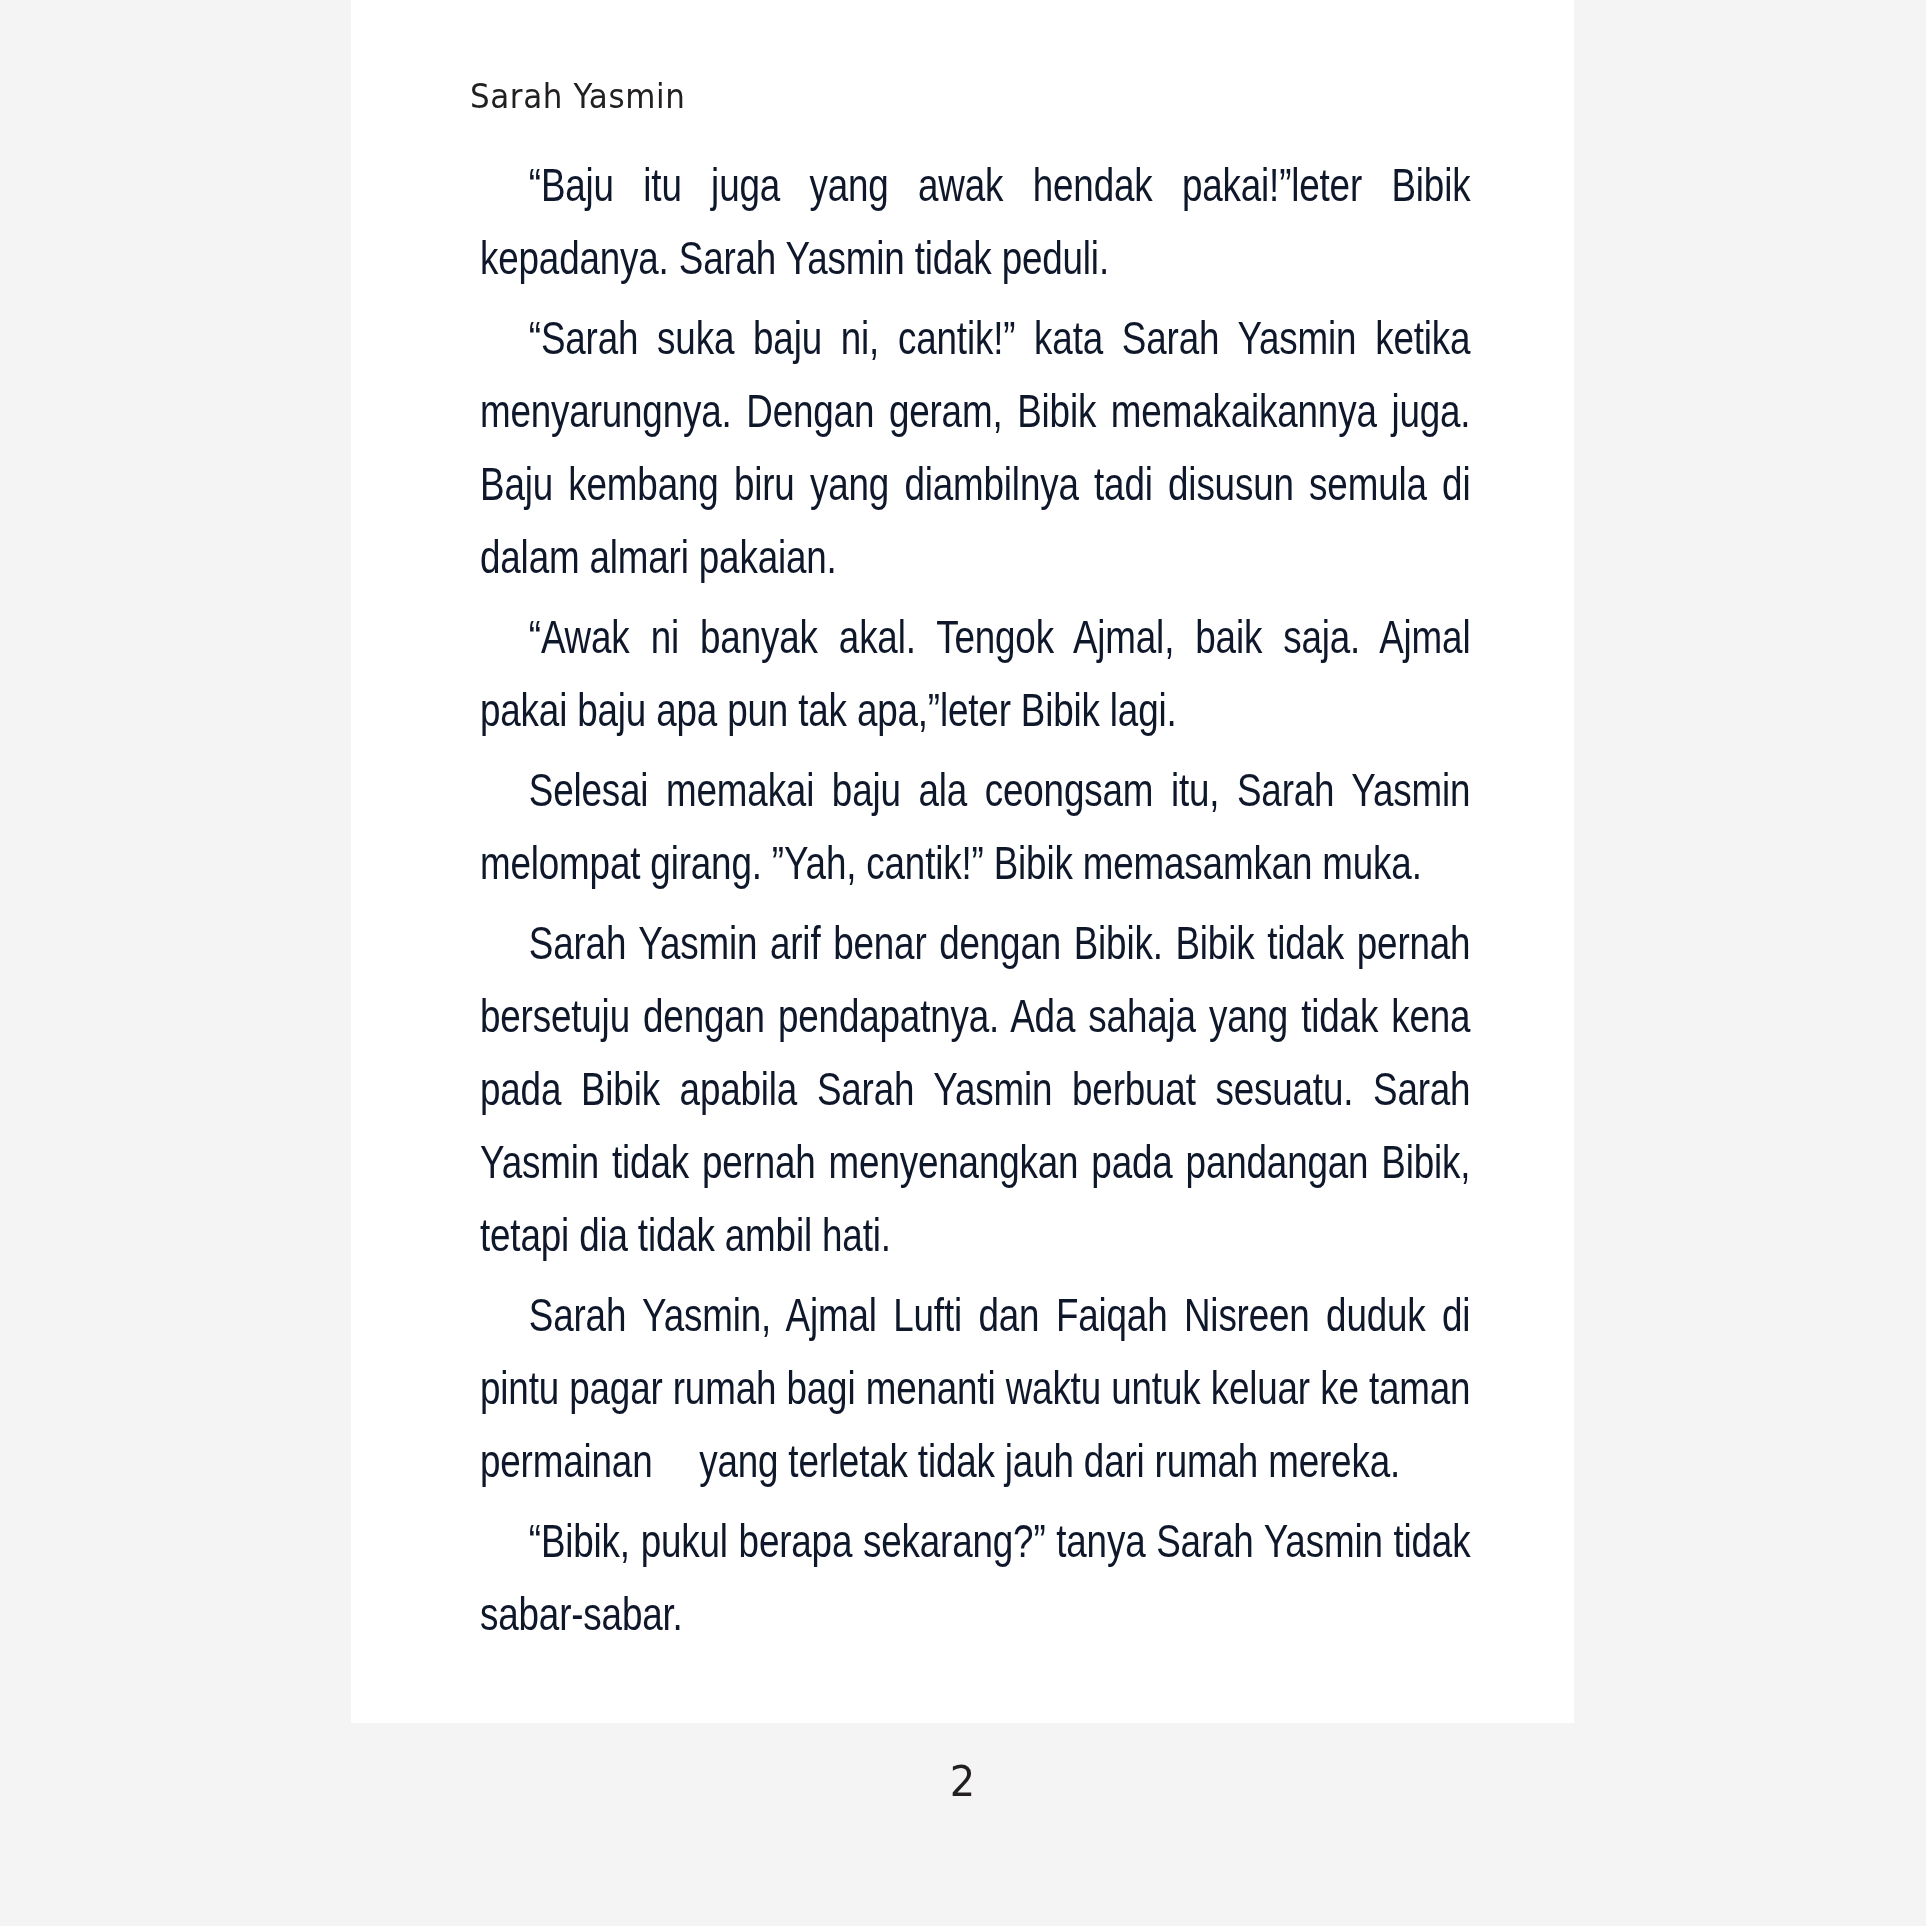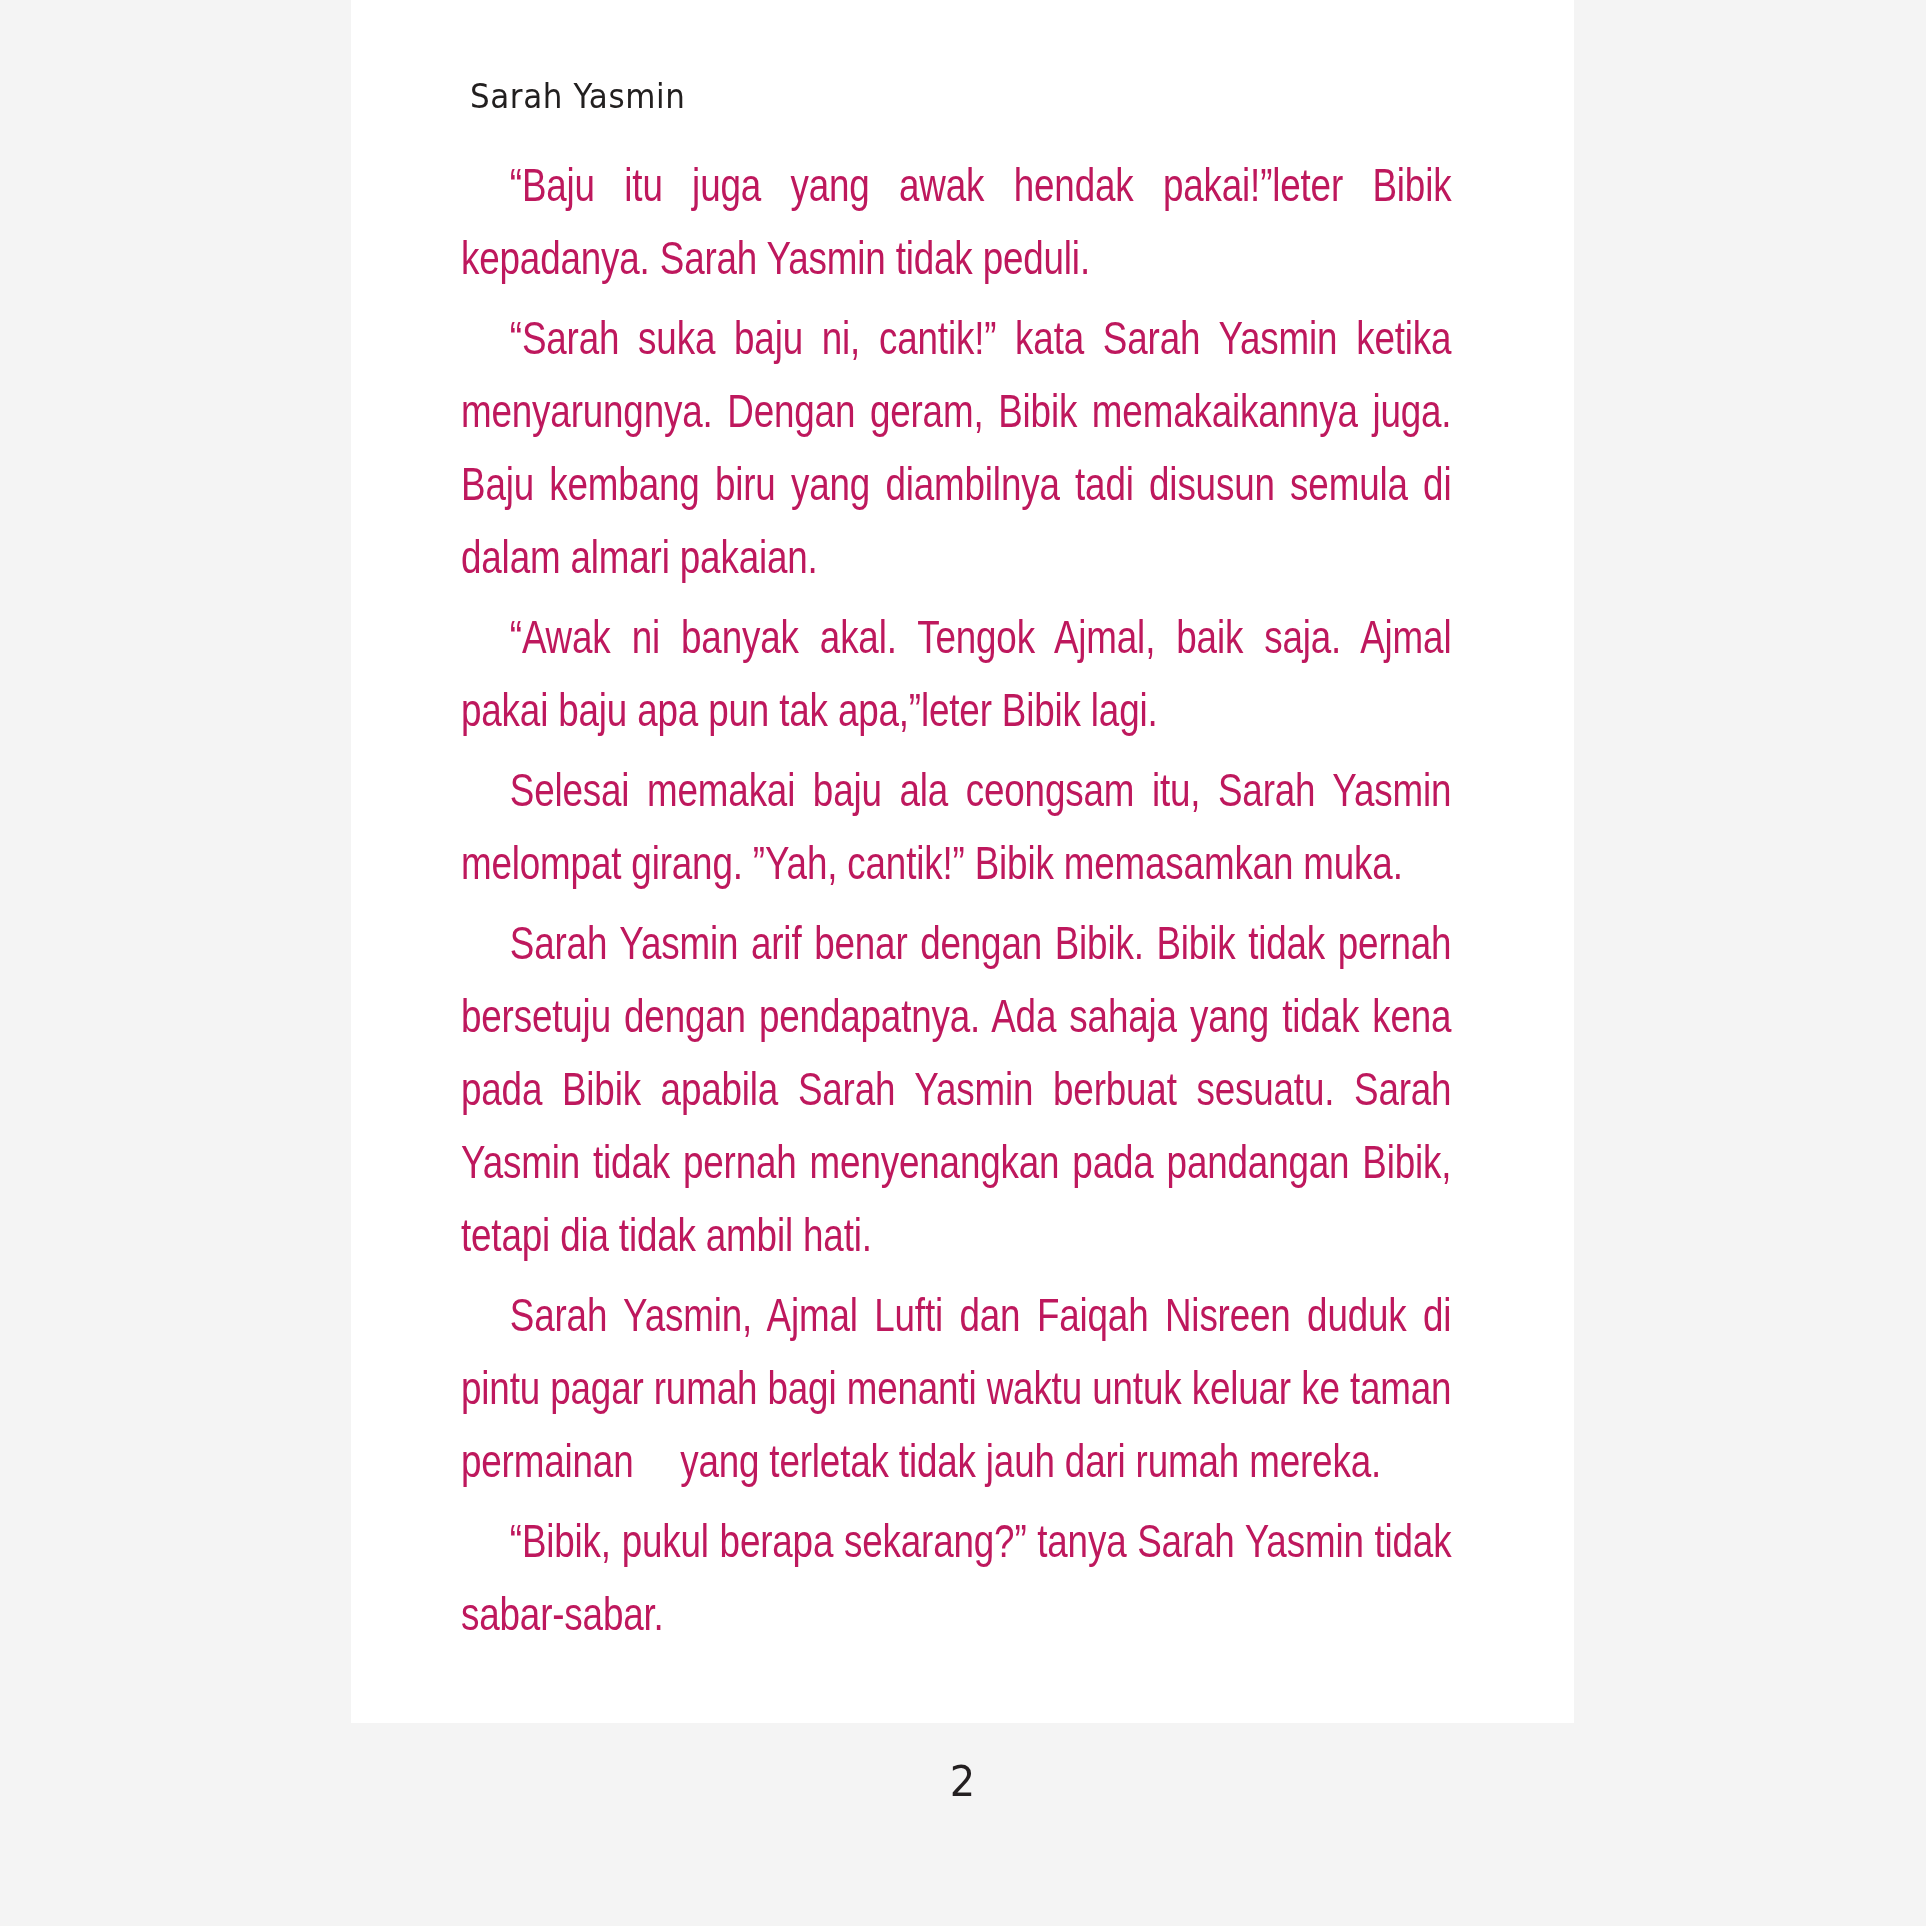--- a/index.html
+++ b/index.html
@@ -35,24 +35,24 @@
     letter-spacing: 0.6px;
     color: #221f1f;
     white-space: nowrap;
     transform: scale(1.0, 1.06);
     transform-origin: left top;
   }
 
   
   #body-text {
     position: absolute;
-    left: 110px;
+    left: 129px;
     top: 149px;
     width: 990px;
-    color: #be185d;
+    color: #0f172a;
   }
 
   .para {
     margin: 0 0 7px 0;
     text-align: justify;
     text-justify: inter-word;
     text-indent: 61px;
     font-family: "Liberation Sans", sans-serif;
     font-size: 46px;
     line-height: 73px;

